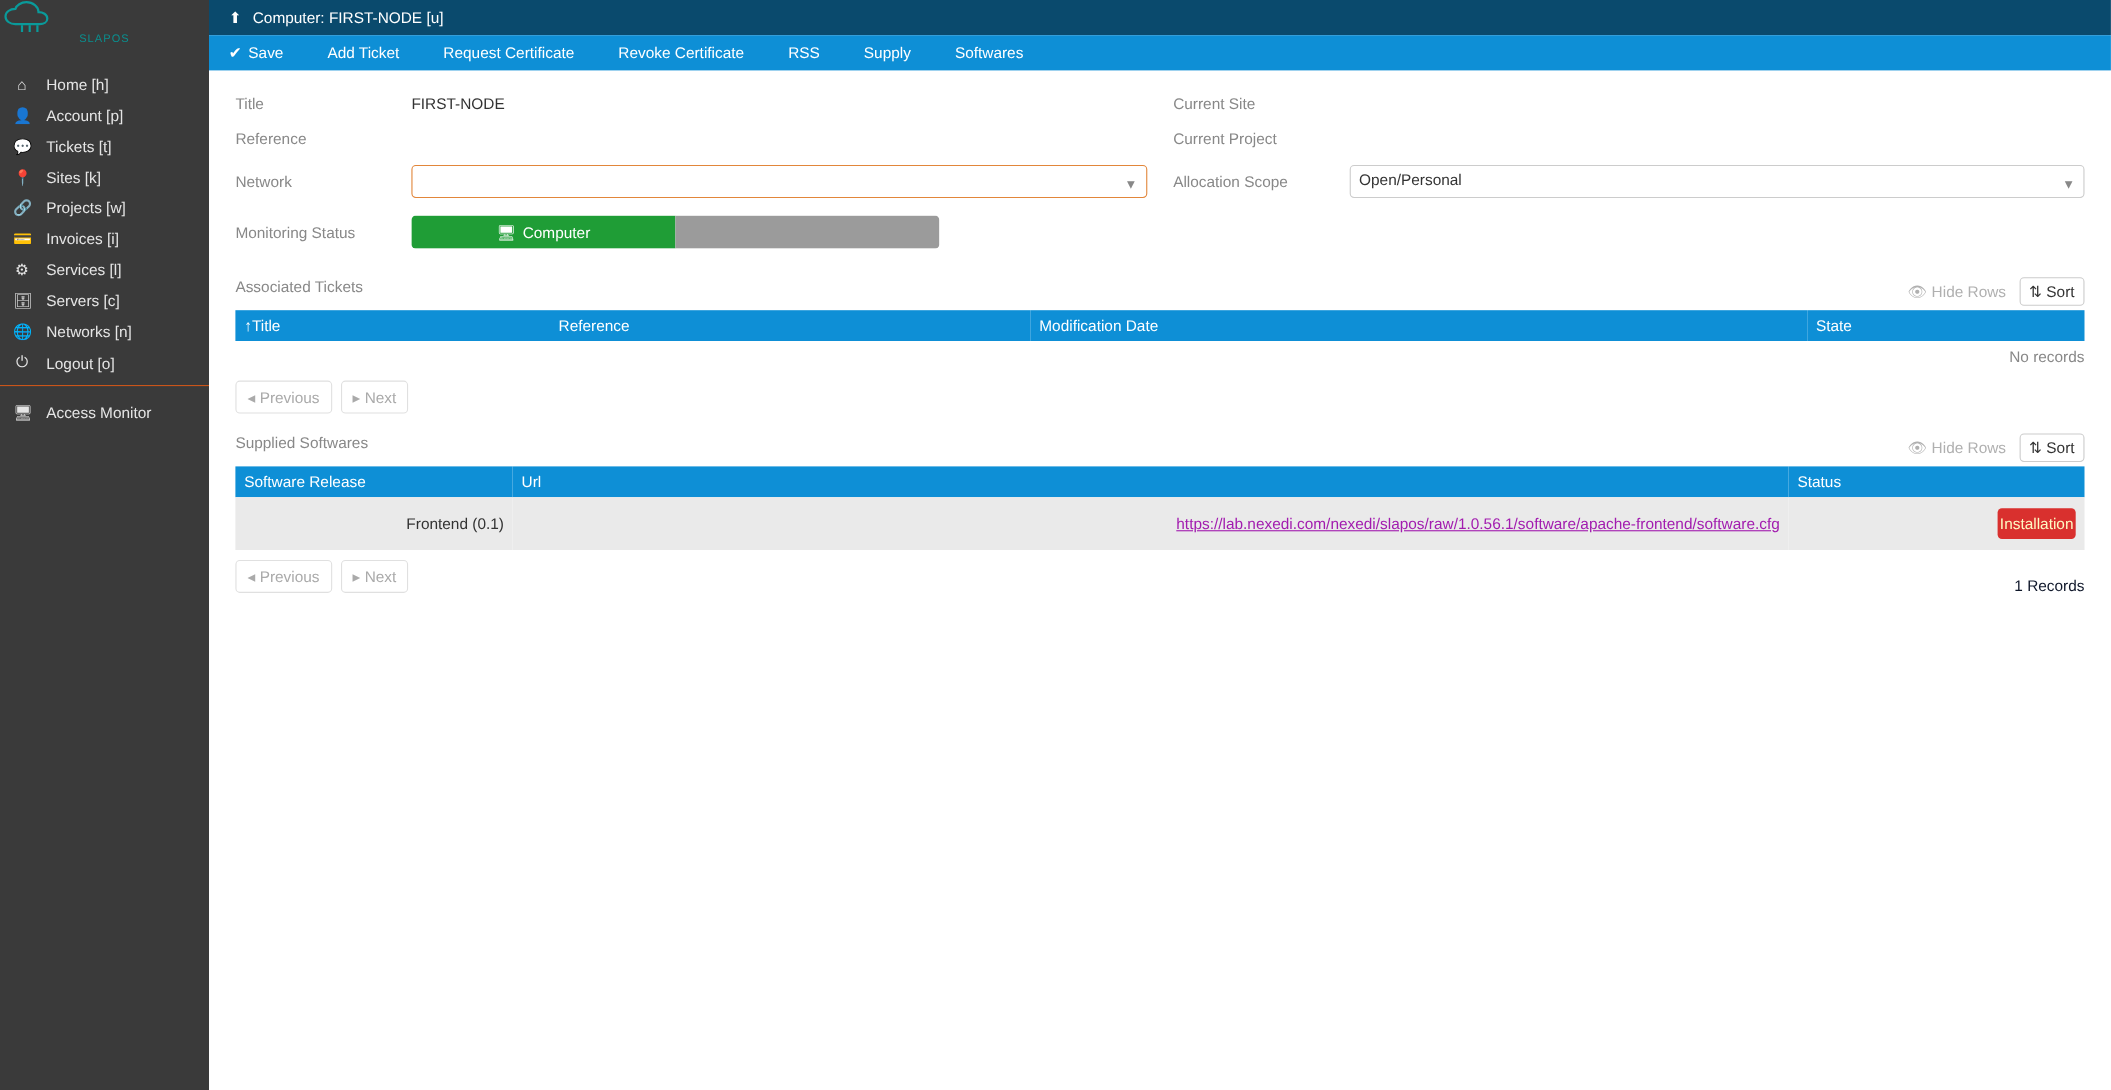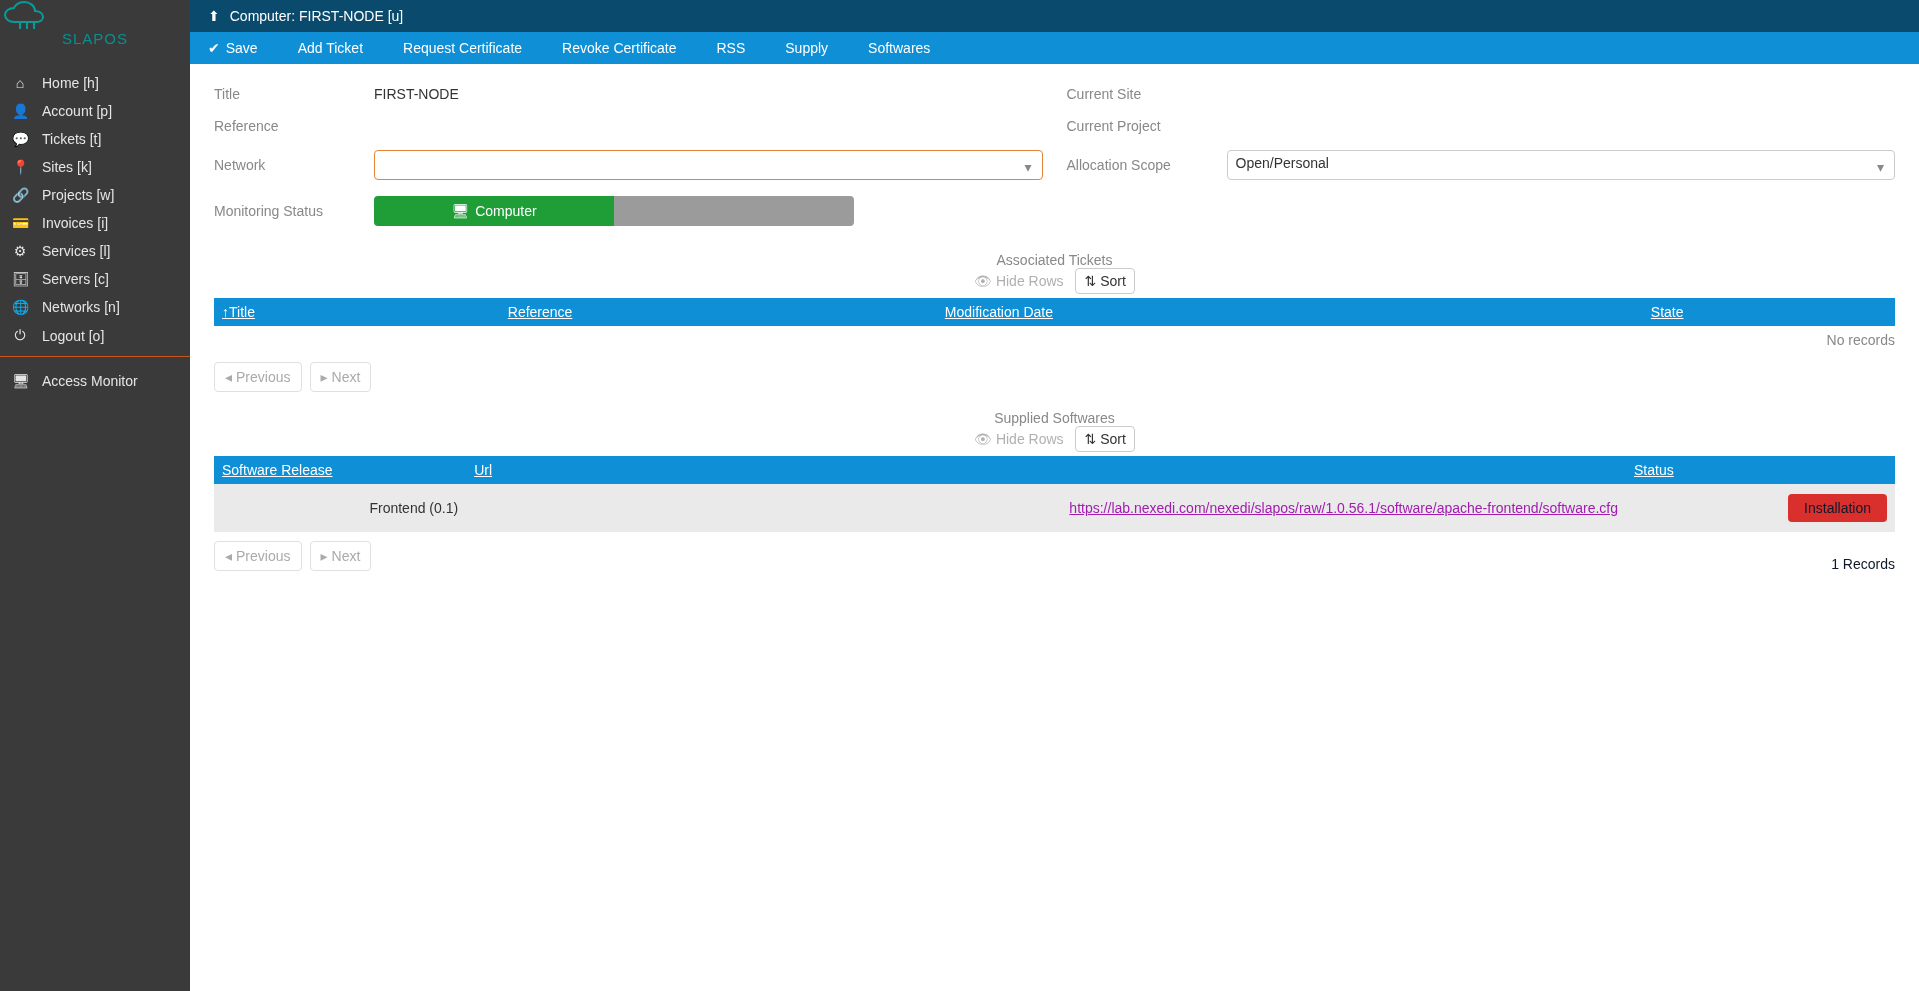--- a/index.html
+++ b/index.html
@@ -1,21 +1,21 @@
 <!DOCTYPE html>
 <html><head>
 <meta charset="utf-8">
 <style>
 * { box-sizing: border-box; margin: 0; padding: 0; font-family: -apple-system, BlinkMacSystemFont, "Segoe UI", Arial, sans-serif; }
 body { display: flex; background: #fff; color: #333; font-size: 14px; }
 
 
 .sidebar { width: 190px; background: #3a3a3a; color: #ddd; min-height: 100vh; flex-shrink: 0; }
 .logo-wrap { text-align: center; padding: 0 0 8px 0; }
-.logo-label { color: #0a8f8f; font-size: 15px; letter-spacing: 1px; text-align: center; }
+.logo-label { color: #0a8f8f; font-size: 10px; letter-spacing: 1px; text-align: center; }
 .nav-list { list-style: none; padding: 14px 0 0 0; }
 .nav-item { padding: 6px 12px; display: flex; align-items: center; gap: 14px; cursor: pointer; color: #e5e5e5; }
 .nav-item .icon { width: 16px; text-align: center; display: inline-block; }
 .nav-sep { border-top: 1px solid #c9551a; margin: 6px 0; }
 
 
 .main { flex: 1; min-height: 100vh; }
 .breadcrumb { background: #0a4a6d; color: #fff; padding: 8px 18px; display: flex; align-items: center; gap: 10px; }
 .tabbar { background: #0e8fd6; color: #fff; display: flex; gap: 40px; padding: 8px 18px; }
 .tab-item { display: inline-flex; align-items: center; gap: 6px; cursor: pointer; }
@@ -32,35 +32,35 @@
 .caret-down { position: absolute; right: 10px; top: 8px; color: #888; pointer-events: none; }
 
 
 .monitor-bar { display: flex; width: 480px; border-radius: 4px; overflow: hidden; height: 30px; }
 .monitor-seg { flex: 1; display: flex; align-items: center; justify-content: center; gap: 6px; color: #fff; }
 .green { background: #1f9d36; }
 .grey { background: #9b9b9b; }
 
 
 .section { margin-top: 18px; }
-.section-hdr { display: flex; justify-content: space-between; align-items: center; padding-bottom: 4px; color: #888; flex-direction: column; }
+.section-hdr { display: flex; justify-content: space-between; align-items: flex-start; padding-bottom: 4px; color: #888; }
 .sort-btn { border: 1px solid #ccc; border-radius: 4px; padding: 4px 8px; color: #333; display: inline-flex; align-items: center; gap: 4px; cursor: pointer; }
 .hide-btn { color: #b0b0b0; display: inline-flex; align-items: center; gap: 4px; cursor: default; margin-right: 8px; }
 
 
 .tbl { width: 100%; border-collapse: collapse; }
 .tbl thead { background: #0e8fd6; color: #fff; }
-.tbl th { text-align: left; padding: 6px 8px; font-weight: normal; text-decoration: underline; }
+.tbl th { text-align: left; padding: 6px 8px; font-weight: normal; }
 .tbl td { padding: 10px 8px; background: #eaeaea; text-align: right; }
 .tbl td a { color: #a21caf; text-decoration: underline; }
 .no-records { text-align: right; color: #888; padding: 6px 0; }
 .pager { display: flex; gap: 8px; margin-top: 8px; align-items: center; }
 .pager .pg-btn { border: 1px solid #e0e0e0; border-radius: 4px; padding: 6px 10px; color: #aaa; display: inline-flex; align-items: center; gap: 4px; cursor: default; }
 .records-count { margin-left: auto; color: #0f172a; margin-top: 16px; }
-.status-badge { display: inline-block; padding: 6px 16px; border-radius: 4px; color: #0f172a; }
+.status-badge { display: inline-block; padding: 6px 2px; border-radius: 4px; color: #fef9c3; }
 .status-red { background: #d9302e; }
 .sort-arrow { text-decoration: none !important; }
 
 svg { display: block; }
 </style>
 </head>
 <body>
 
 <aside class="sidebar">
   <div class="logo-wrap">

